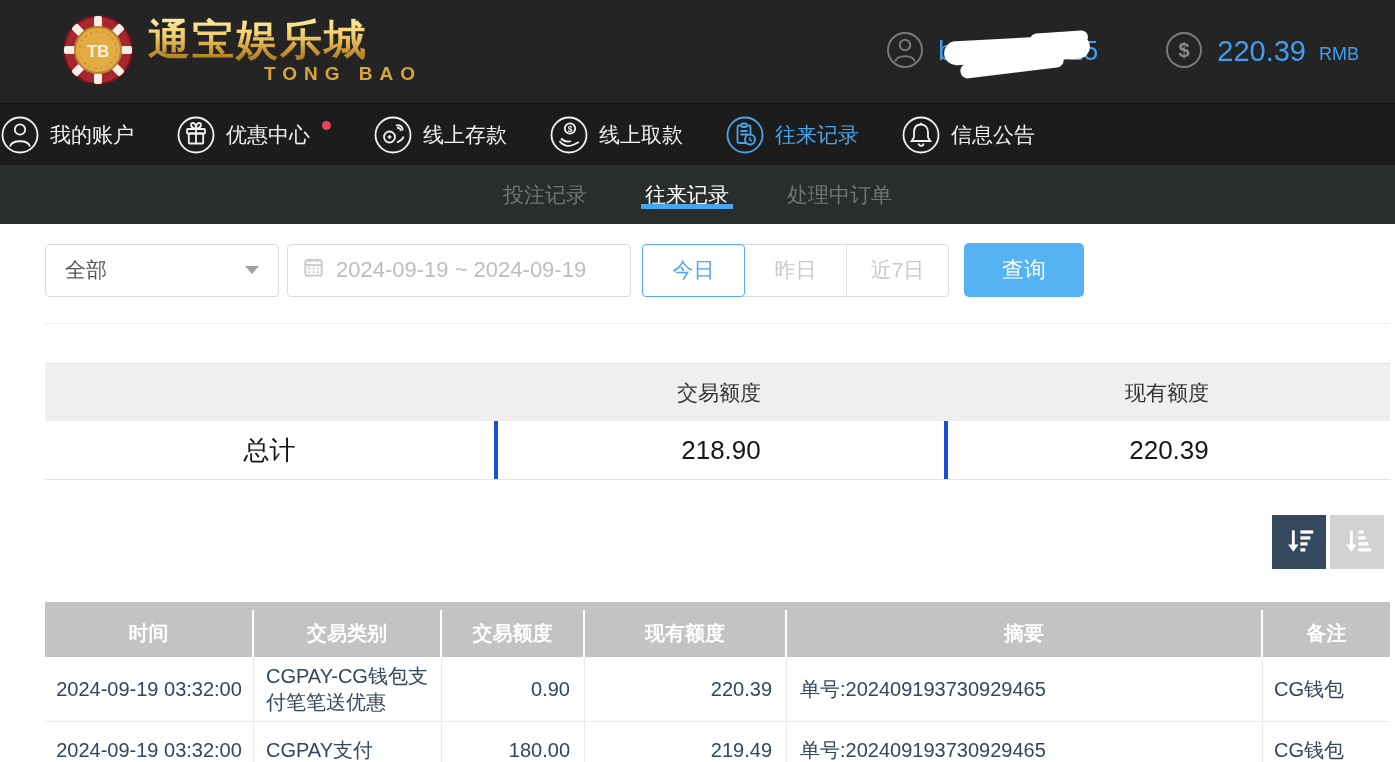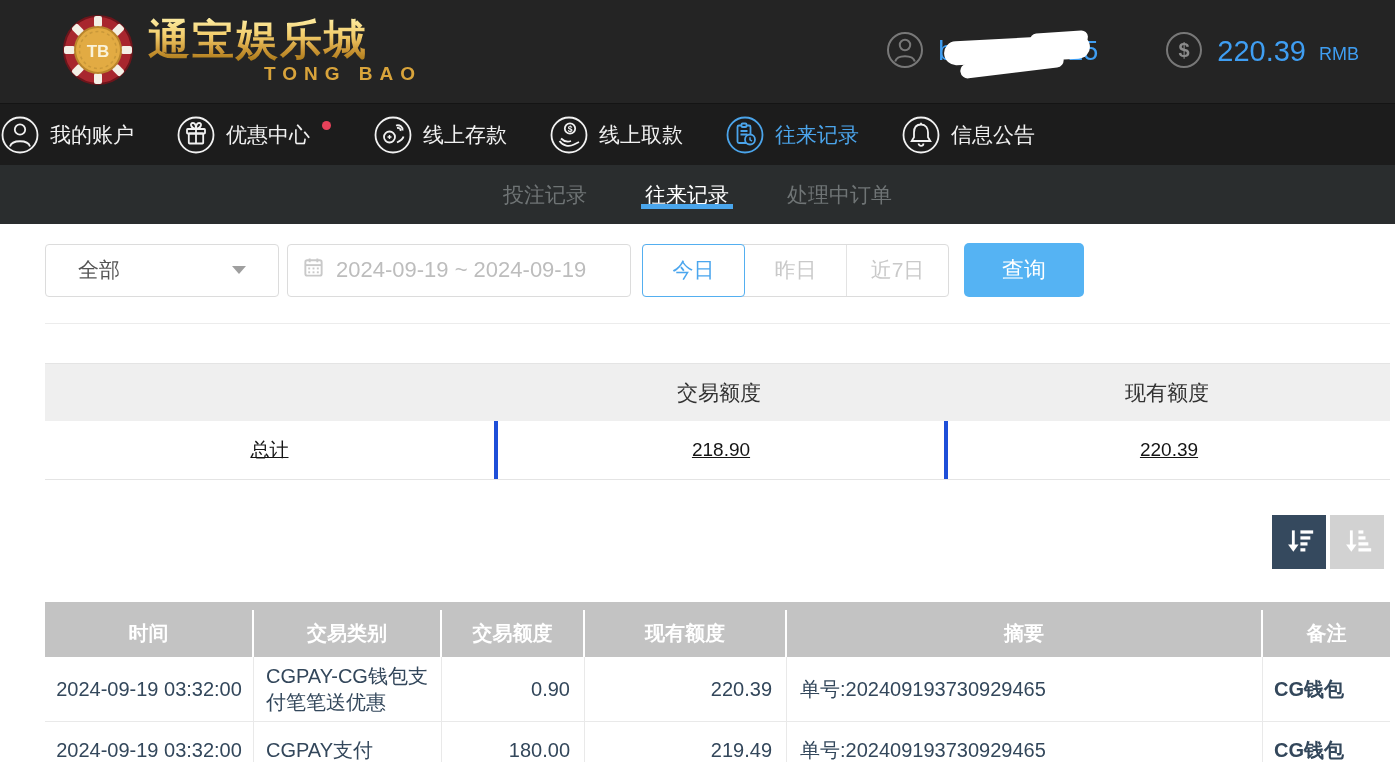--- a/index.html
+++ b/index.html
@@ -45,41 +45,41 @@
   .subnav { height:59px; background:#2a2d2e; display:flex; justify-content:center; gap:52px;align-items:center; }
   .subtab { display:flex; align-items:center; font-size:21px; color:#6f7475; position:relative; padding:0 3px; cursor:pointer; }
   .subtab.active { color:#fff; }
   .subtab .underline { display:none; }
   .subtab.active .underline { display:block; position:absolute; bottom:0; left:50%; transform:translateX(-50%);
                               width:92px; height:5px; background:#4aa6ec; }
 
   
   .filters { margin:19px 0 0 45px; display:flex; align-items:center; }
   .select-box { width:234px; height:53px; border:1px solid #dcdcdc; border-radius:4px;
-                display:flex; align-items:center; padding:0 32px; font-size:21px; color:#555; cursor:pointer; background:#fff; }
+                display:flex; align-items:center; padding:0 19px; font-size:21px; color:#555; cursor:pointer; background:#fff; }
   .caret { margin-left:auto; width:0; height:0; border-left:7px solid transparent; border-right:7px solid transparent;
            border-top:8px solid #9f9f9f; }
   .date-box { margin-left:8px; width:344px; height:53px; border:1px solid #dcdcdc; border-radius:4px;
               display:flex; align-items:center; gap:11px; padding:0 14px; font-size:22px; color:#bdbdbd; cursor:pointer; background:#fff; }
   .segmented { margin-left:11px; display:flex; width:307px; height:53px; border:1px solid #dcdcdc; border-radius:4px; background:#fff; }
   .seg { flex:1; display:flex; align-items:center; justify-content:center; font-size:21px; color:#c9c9c9;
          border-right:1px solid #e3e3e3; cursor:pointer; }
   .seg:last-child { border-right:none; }
   .seg.active { color:#4ba6ee; border:1px solid #54aff0; border-radius:4px; margin:-1px 0 -1px -1px; background:#fff; }
   .search-btn { margin-left:15px; width:120px; height:54px; background:#55b3f3; color:#fff; font-size:22px;
                 border:none; border-radius:5px; cursor:pointer; font-family:inherit; }
 
   .hr-line { margin:26px 0 0 45px; width:1345px; height:1px; background:#ececec; }
 
   
   .summary { margin:39px 0 0 45px; width:1345px; border-top:1px solid #e4e4e4; border-bottom:1px solid #e4e4e4; }
   .sum-head { display:grid; grid-template-columns:449px 450px 446px; background:#efefef; height:57px; }
   .sum-head div { display:flex; align-items:center; justify-content:center; font-size:21px; color:#333; }
   .sum-body { display:grid; grid-template-columns:449px 450px 446px; height:58px; }
-  .sum-body div { display:flex; align-items:center; justify-content:center; font-size:19px; color:#151515;text-decoration:underline; }
+  .sum-body div { display:flex; align-items:center; justify-content:center; font-size:26px; color:#151515; }
   .sum-body div + div { border-left:4px solid #1d4ed8; }
 
   
   .sort-tools { margin-top:35px; display:flex; justify-content:flex-end; gap:4px; padding-right:11px; }
   .sort-btn { width:54px; height:54px; display:flex; align-items:center; justify-content:center; cursor:pointer; border:none; }
   .sort-btn.desc { background:#35495e; }
   .sort-btn.asc { background:#d2d2d2; }
 
   
   .records { margin:33px 0 0 45px; width:1345px; font-size:20px; color:#33475b; }
@@ -87,21 +87,21 @@
   .rec-head div { display:flex; align-items:center; justify-content:center; color:#fff; font-weight:bold; font-size:20px;
                   border-right:2px solid #fff;margin-top:8px; }
   .rec-head div:last-child { border-right:none; }
   .rec-row { display:grid; grid-template-columns:209px 188px 143px 202px 476px 127px; border-bottom:1px solid #e9e9e9; }
   .rec-row div { display:flex; align-items:center; min-height:56px; border-right:1px solid #e9e9e9; }
   .rec-row div:last-child { border-right:none; }
   .c-time { justify-content:center; }
   .c-type { justify-content:flex-start; padding:6px 12px; line-height:1.3; }
   .c-amount, .c-balance { justify-content:flex-end; padding-right:14px; }
   .c-summary { justify-content:flex-start; padding-left:13px; }
-  .c-note { justify-content:flex-start; padding-left:11px;font-weight:bold; }
+  .c-note { justify-content:flex-start; padding-left:11px; }
 </style>
 </head>
 <body>
 
 <div class="page">
 
   <header class="topbar">
     <div class="logo">
       <span>
         <svg width="72" height="72" viewBox="0 0 72 72">

